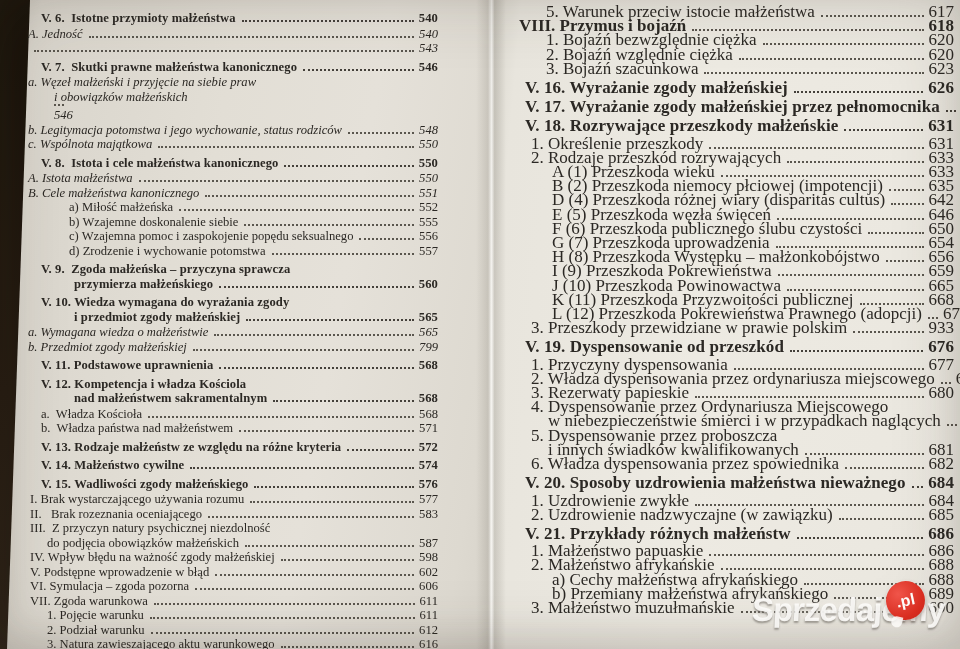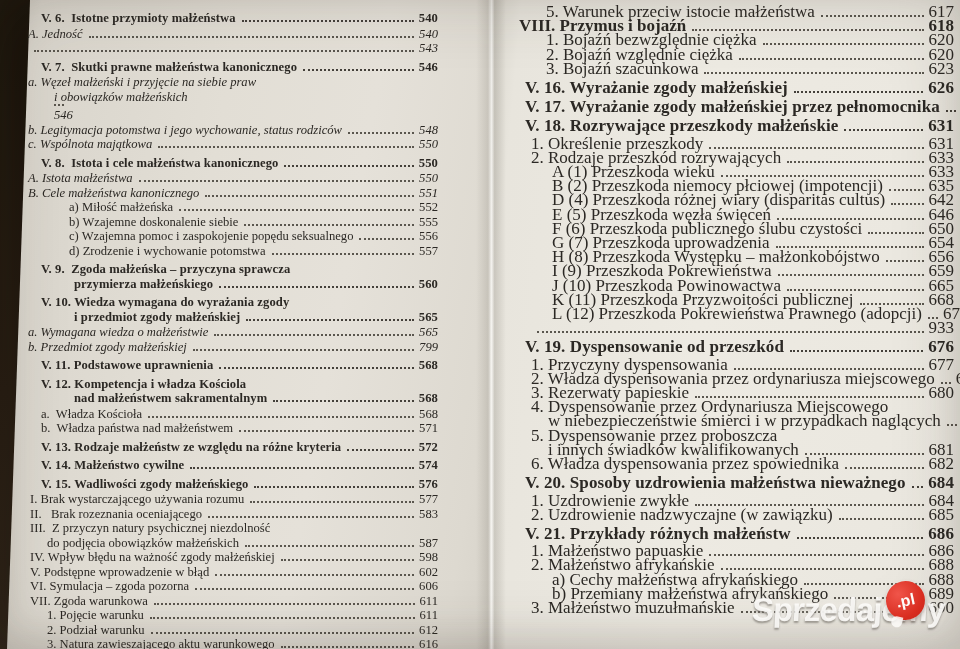--- a/index.html
+++ b/index.html
@@ -505,20 +505,21 @@
       </div>
       <div class="entry n i2">
         <div class="line">
           <span class="lbl">L (12) Przeszkoda Pokrewieństwa Prawnego (adopcji)</span>
           <span class="dots"></span>
           <span class="pg">671</span>
         </div>
       </div>
       <div class="entry n i05">
         <div class="line">
+          <span class="lbl">3. Przeszkody przewidziane w prawie polskim</span>
           <span class="dots"></span>
           <span class="pg">933</span>
         </div>
       </div>
       <div class="entry h i0">
         <div class="line">
           <span class="lbl">V. 19. Dyspensowanie od przeszkód</span>
           <span class="dots"></span>
           <span class="pg">676</span>
         </div>

